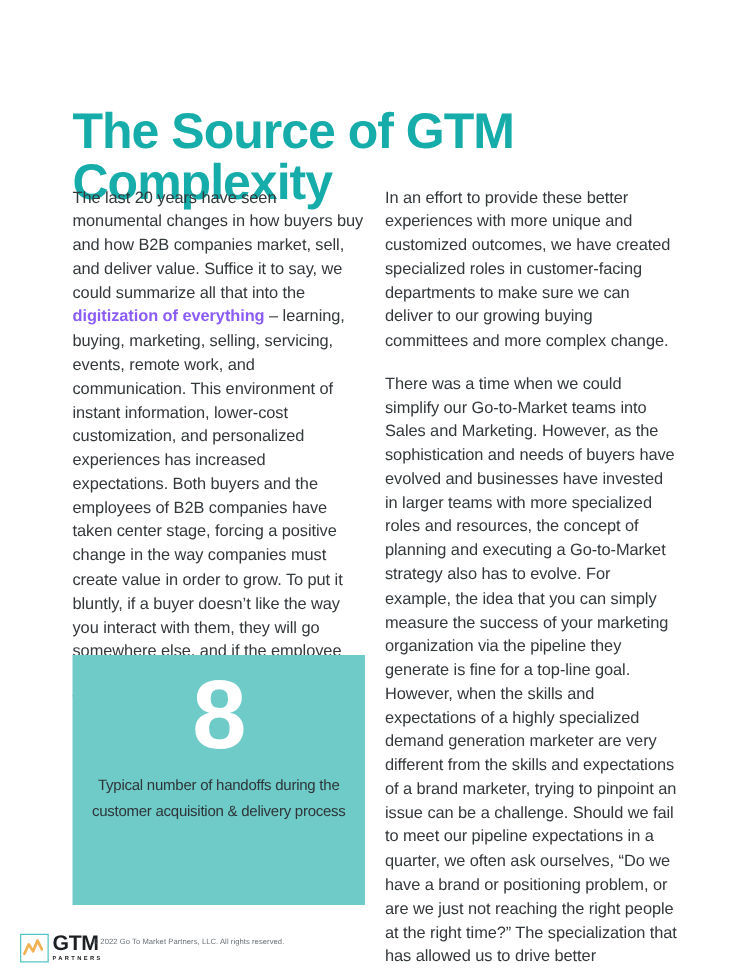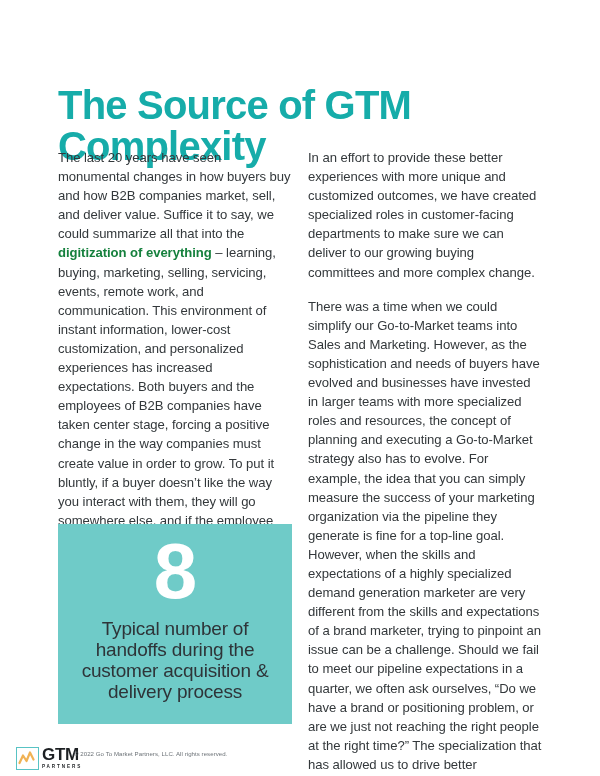--- a/index.html
+++ b/index.html
@@ -54,21 +54,21 @@
 
   .body-par {
     font-size: 13.1px;
     line-height: 19.1px;
     color: #33383b;
     margin: 0 0 15px 0;
     text-align: left;
     letter-spacing: -0.05px;
   }
   .body-par:last-child { margin-bottom: 0; }
-  .body-par b { font-weight: 700; color: #15803d; margin-top: 36px; }
+  .body-par b { font-weight: 700; color: #8b5cf6; margin-top: 36px; }
 
   
   .stat-card {
     position: absolute;
     left: 0px;
     top: 376px;
     width: 234px;
     height: 200px;
     background: #6fcbc8;
     box-sizing: border-box;
@@ -83,21 +83,21 @@
     font-family: "Liberation Sans", sans-serif;
     font-size: 78px;
     line-height: 86px;
     font-weight: 700;
     color: #ffffff;
     letter-spacing: -1px;
     margin: 0;
   }
   .stat-caption {
     font-family: "Liberation Sans", sans-serif;
-    font-size: 19px;
+    font-size: 12px;
     line-height: 21px;
     color: #2e3438;
     font-weight: 400;
     margin: 4px 0 0 0;
     letter-spacing: -0.2px;
   }
 
   
   .footer {
     position: absolute;

